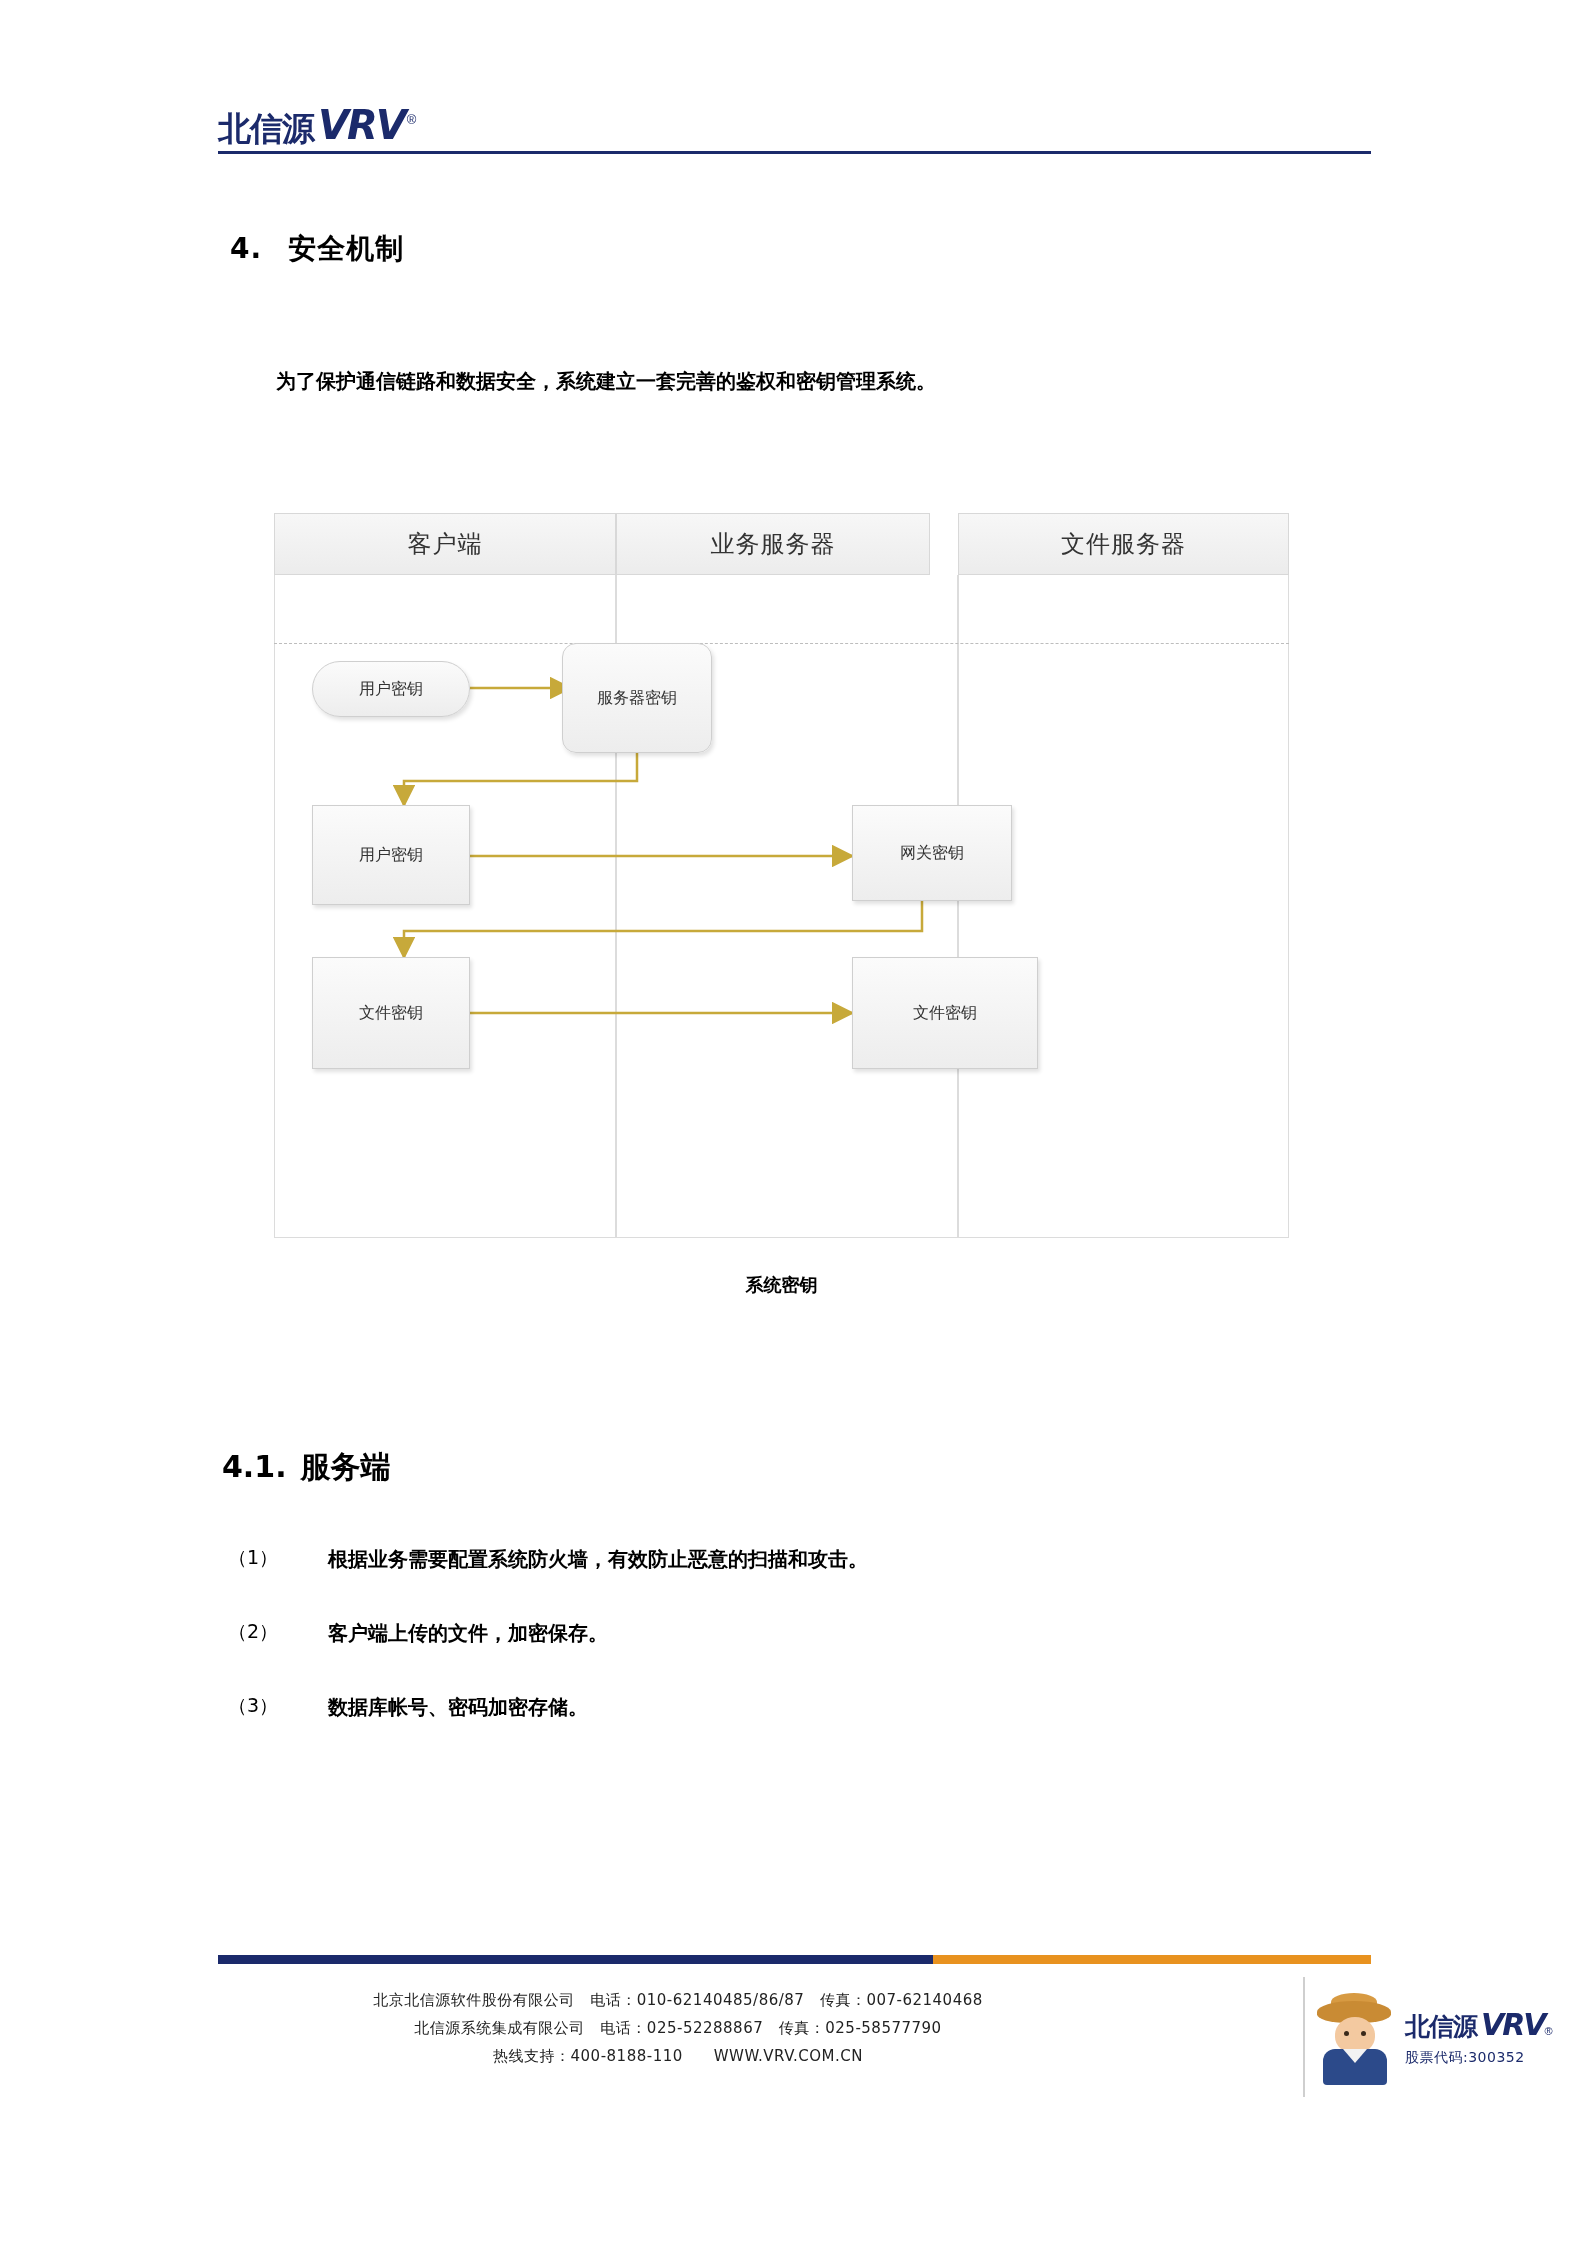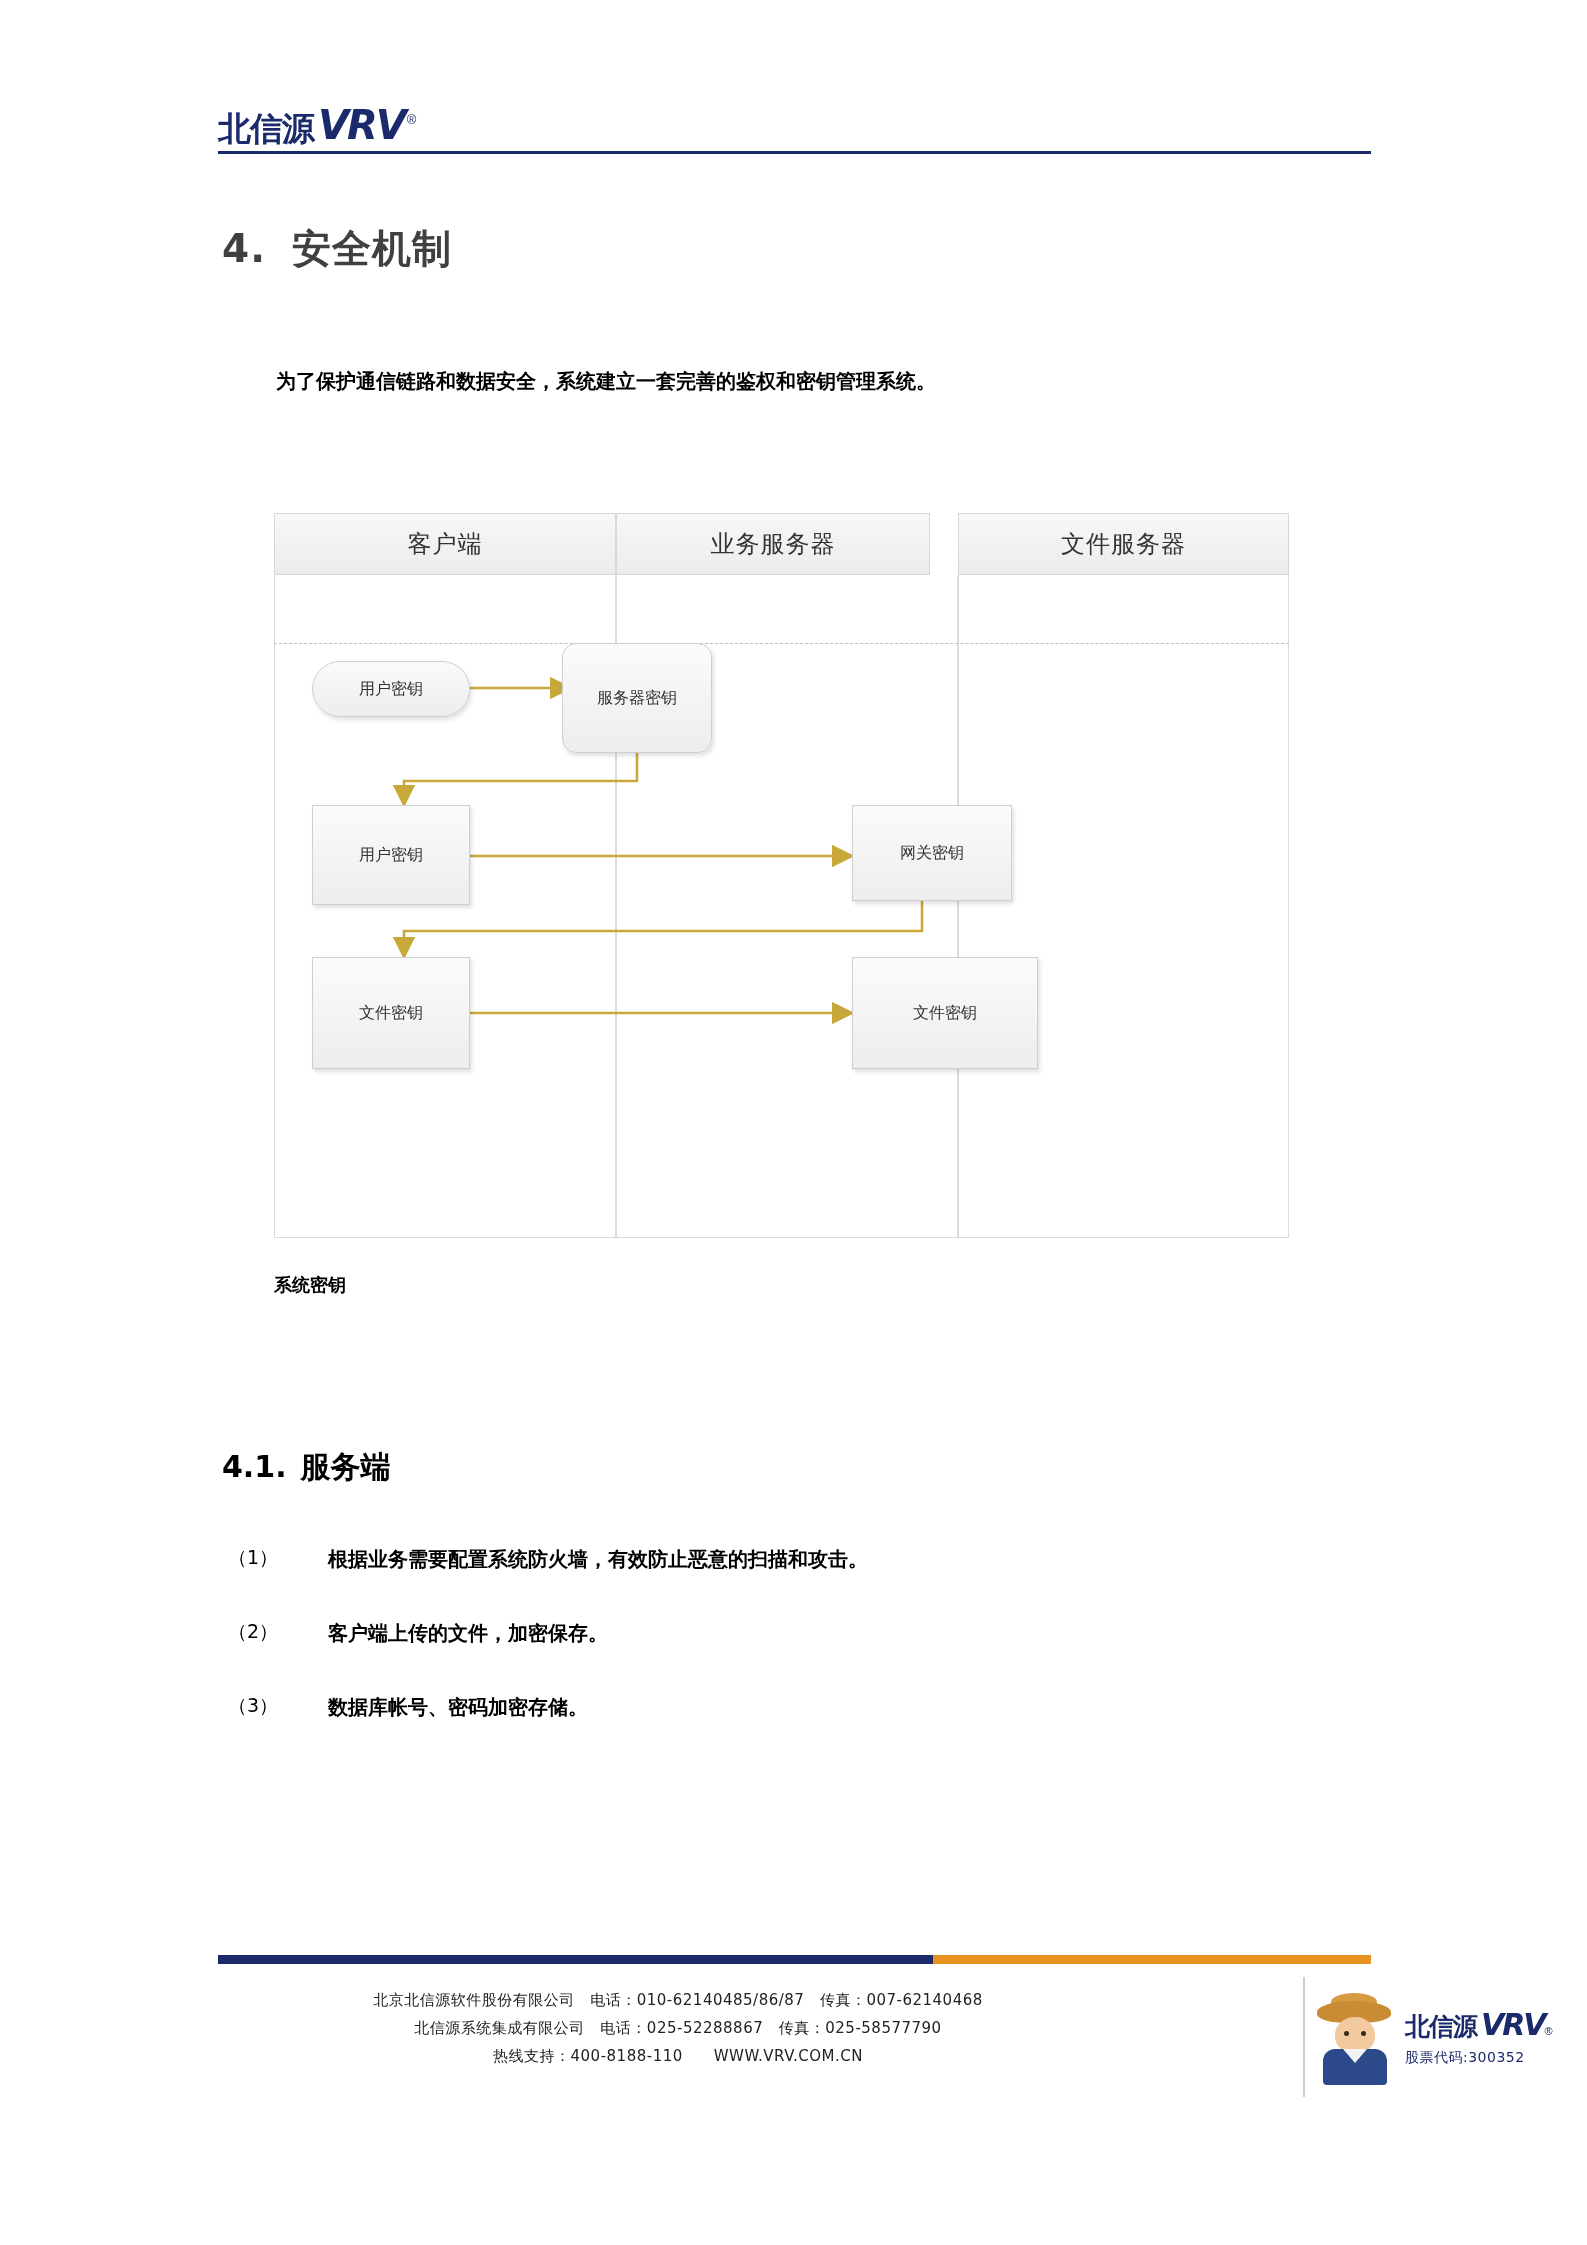--- a/index.html
+++ b/index.html
@@ -69,26 +69,26 @@
     width: 1153px;
     height: 3px;
     background: #1b2a6b;
   }
 
   
   h1.sec-title {
     position: absolute;
     left: 222px;
     top: 222px;
-    margin: 0;
-    font-family: "DejaVu Sans", sans-serif;
-    font-size: 39px;
+    margin: 8px;
+    font-family: "DejaVu Sans", sans-serif;
+    font-size: 28px;
     font-weight: bold;
     letter-spacing: 1px;
-    color: #404040;
+    color: #000000;
   }
   h1.sec-title .num { margin-right: 26px; }
 
   .intro {
     position: absolute;
     left: 276px;
     top: 365px;
     width: 1070px;
     margin: 0;
     font-family: "DejaVu Sans", sans-serif;
@@ -202,20 +202,21 @@
     color: #333;
   }
   .node.rounded { border-radius: 40px; }
   .node.soft { border-radius: 14px; }
 
   .fig-caption {
     position: absolute;
     left: 0;
     right: 0;
     top: 760px;
+    text-align: center;
     font-family: "DejaVu Sans", sans-serif;
     font-size: 18px;
     font-weight: bold;
     color: #000;
   }
 
   svg.arrows {
     position: absolute;
     left: 0;
     top: 0;

